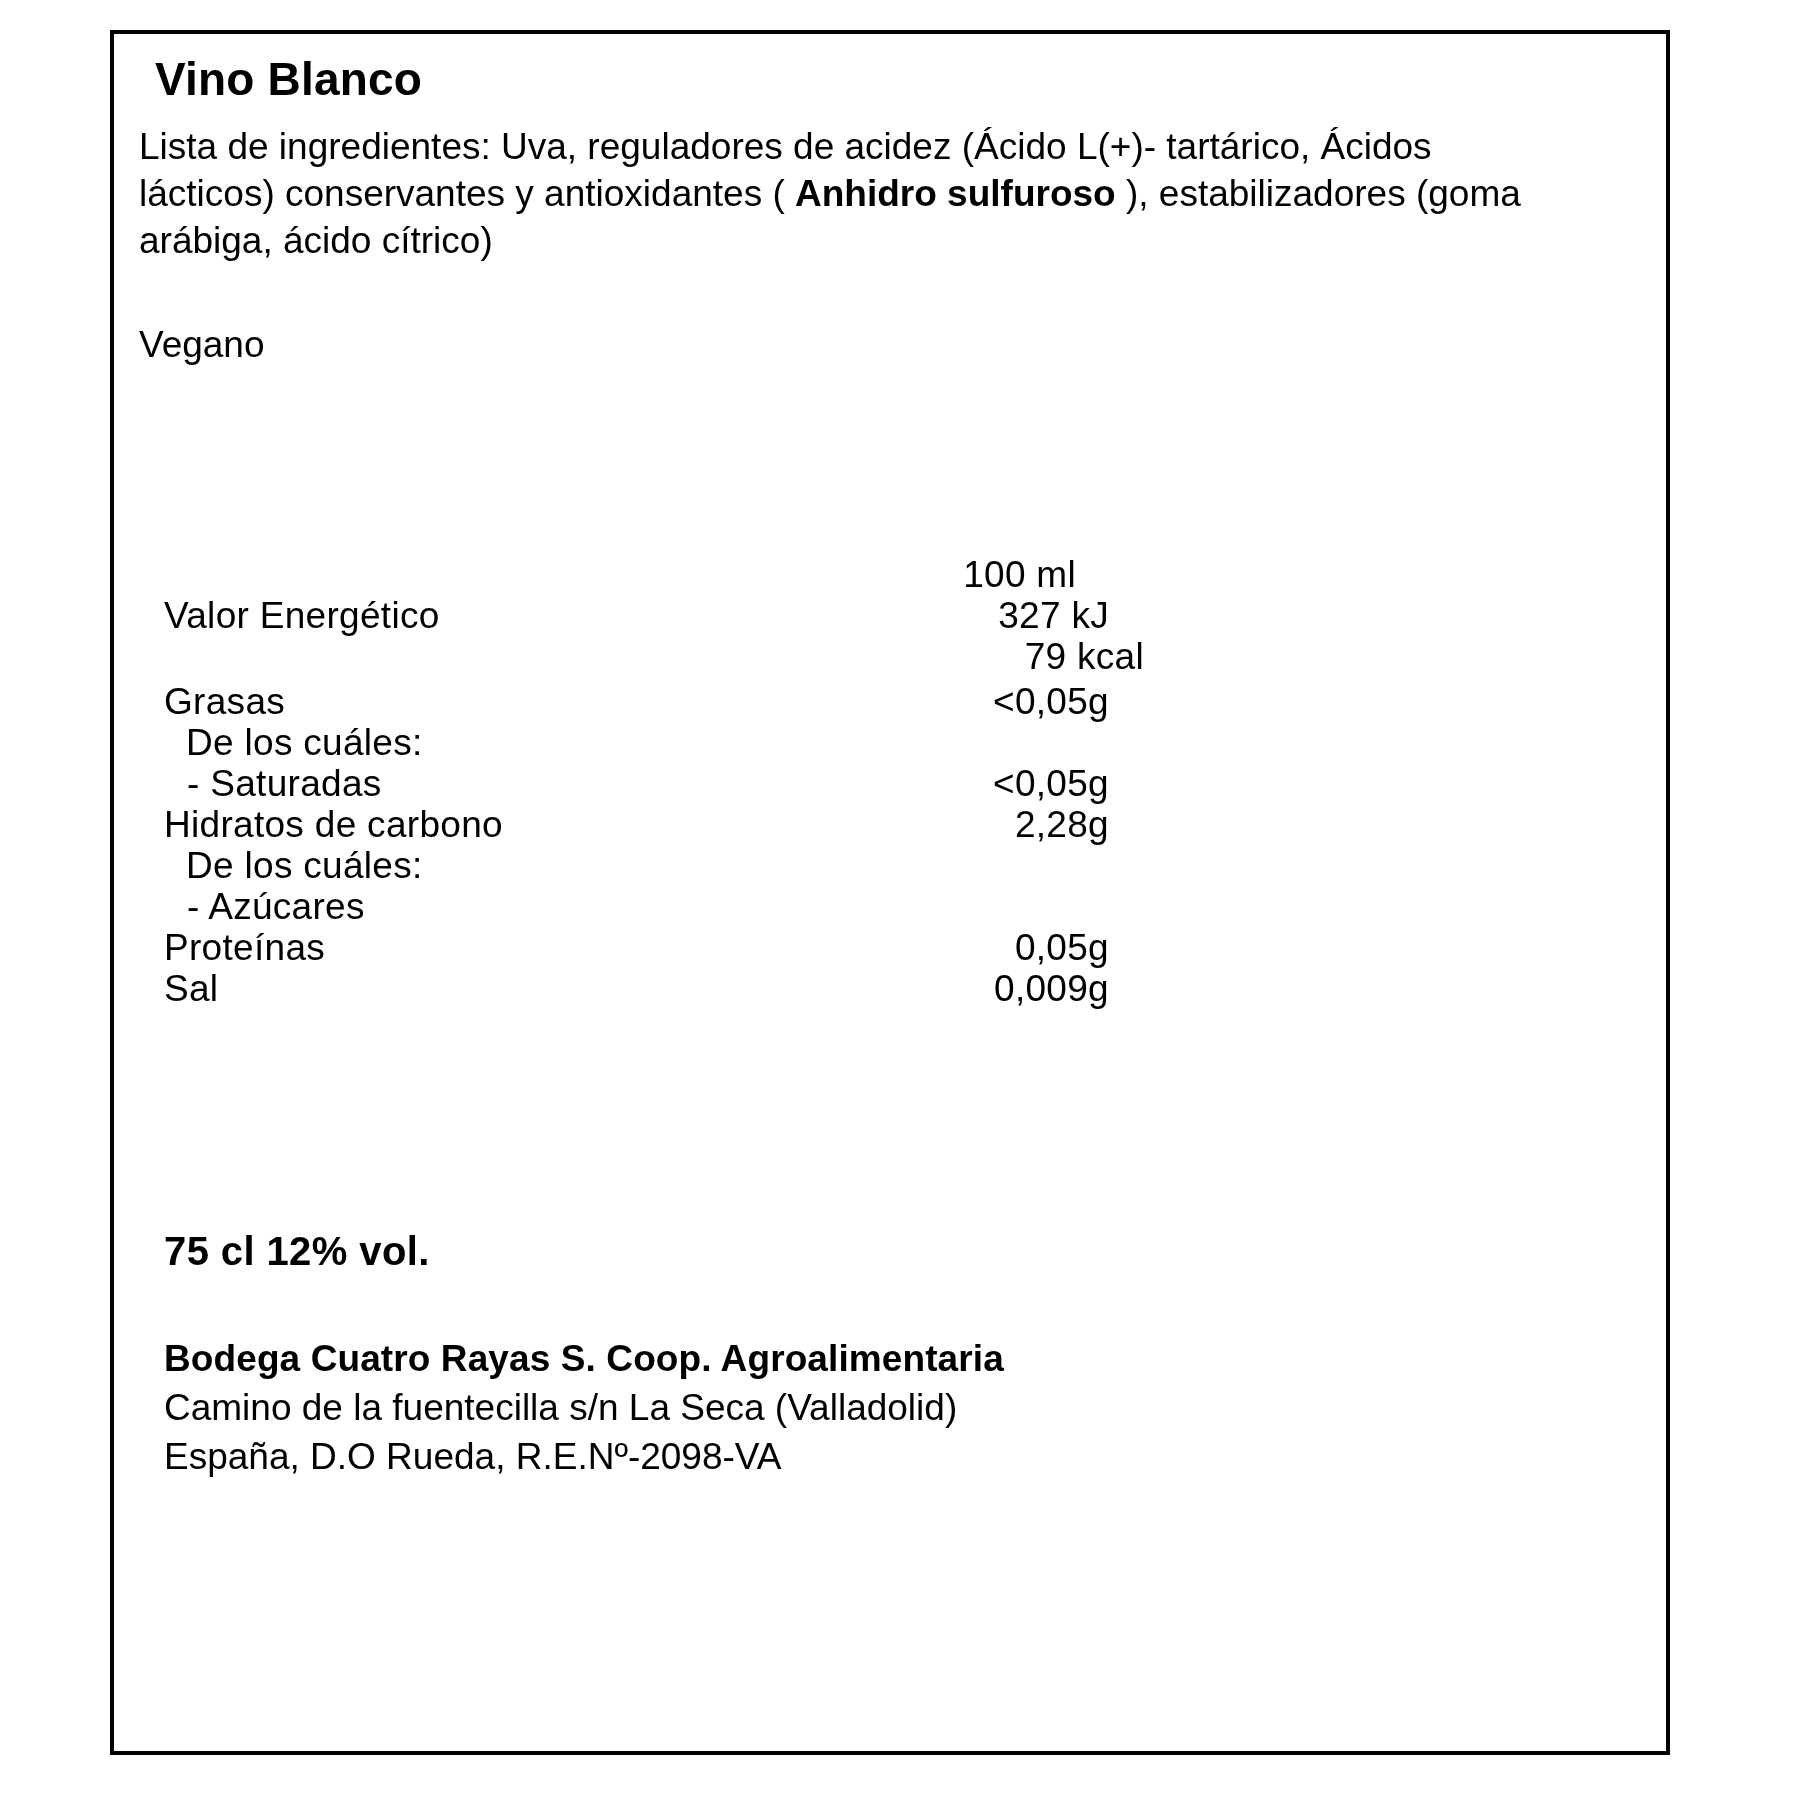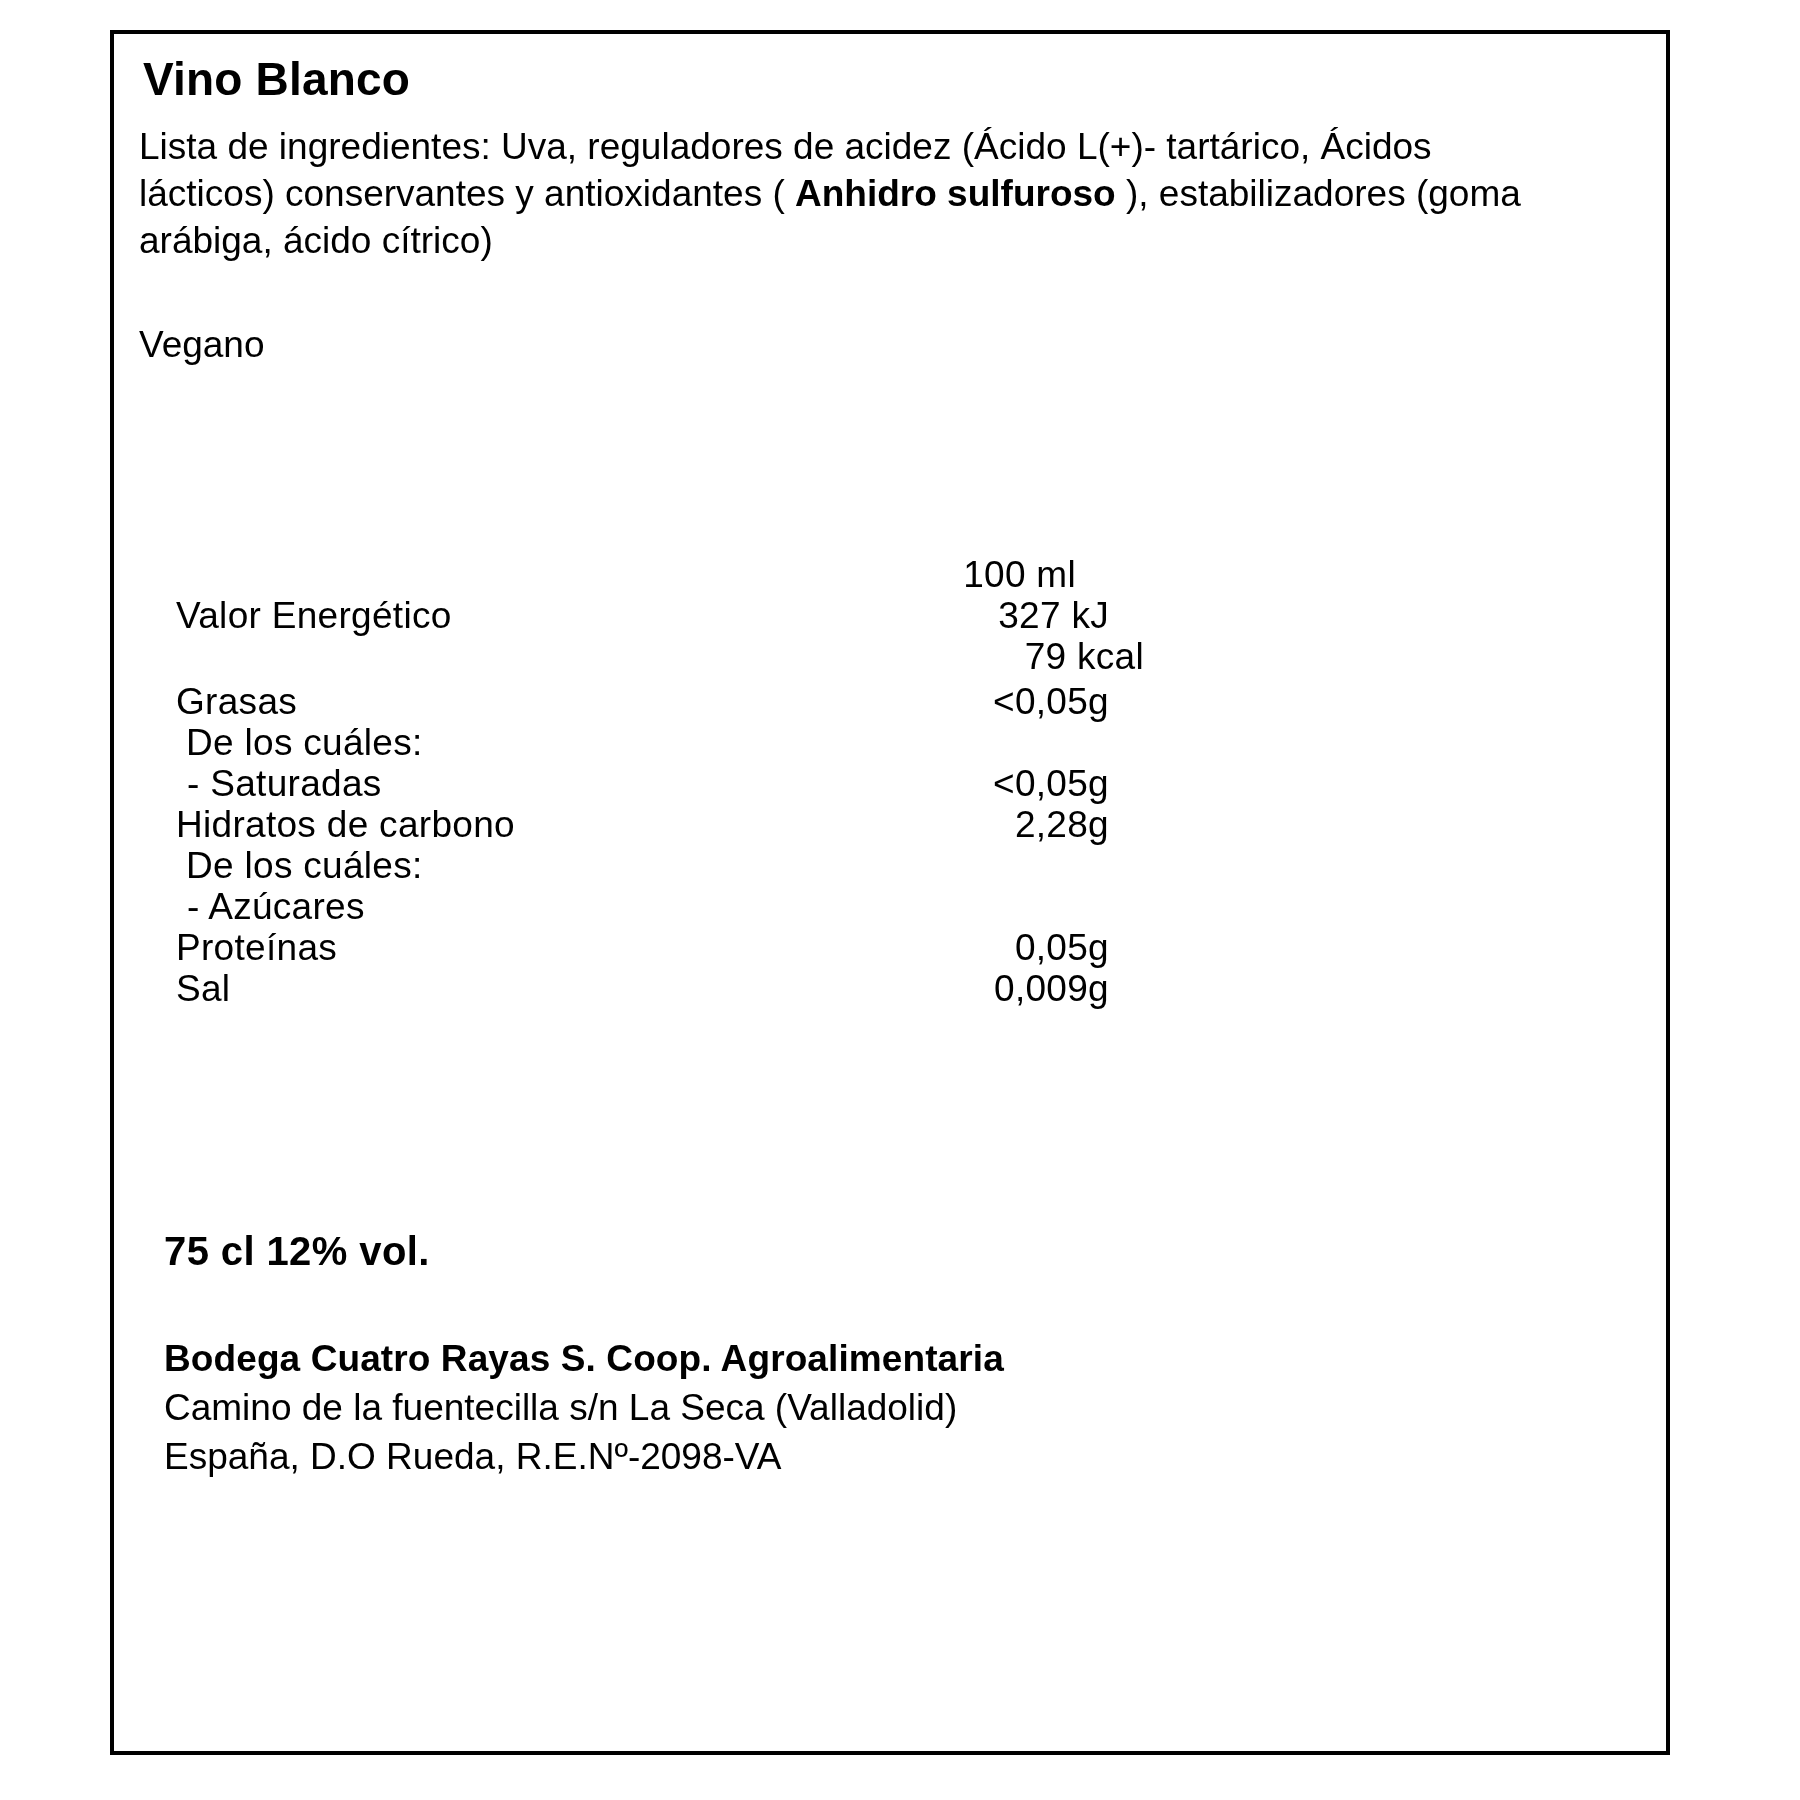--- a/index.html
+++ b/index.html
@@ -41,21 +41,21 @@
     top: 10px;
     right: 18px;
     bottom: 10px;
   }
 
   
   .product-title {
     font-size: 46px;
     font-weight: bold;
     letter-spacing: 0.2px;
-    margin: 12px 0 0 4px;
+    margin: 12px 0 0 16px;
     line-height: 1.0;
   }
 
   
   .ingredients {
     margin-top: 22px;
     font-size: 37px;
     line-height: 1.27;
     max-width: 1420px;
   }
@@ -78,21 +78,21 @@
   }
   .nutri-row {
     position: relative;
     height: 41px;
     font-size: 37px;
     line-height: 41px;
     white-space: nowrap;
   }
   .nutri-label {
     position: absolute;
-    left: 12px;
+    left: 0;
     top: 0;
     letter-spacing: 0.3px;
   }
   .nutri-label.indent-1 {
     left: 22px;
   }
   .nutri-label.indent-2 {
     left: 23px;
   }
   .nutri-value {

